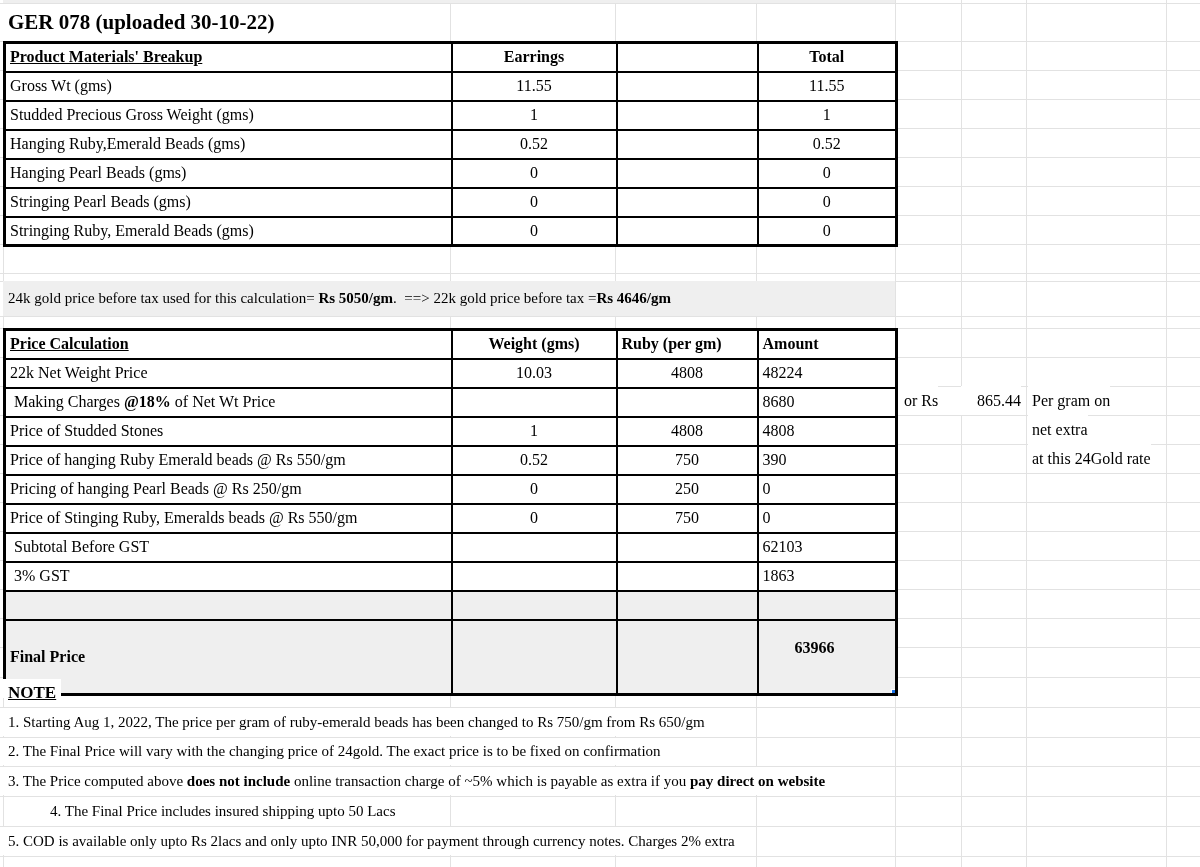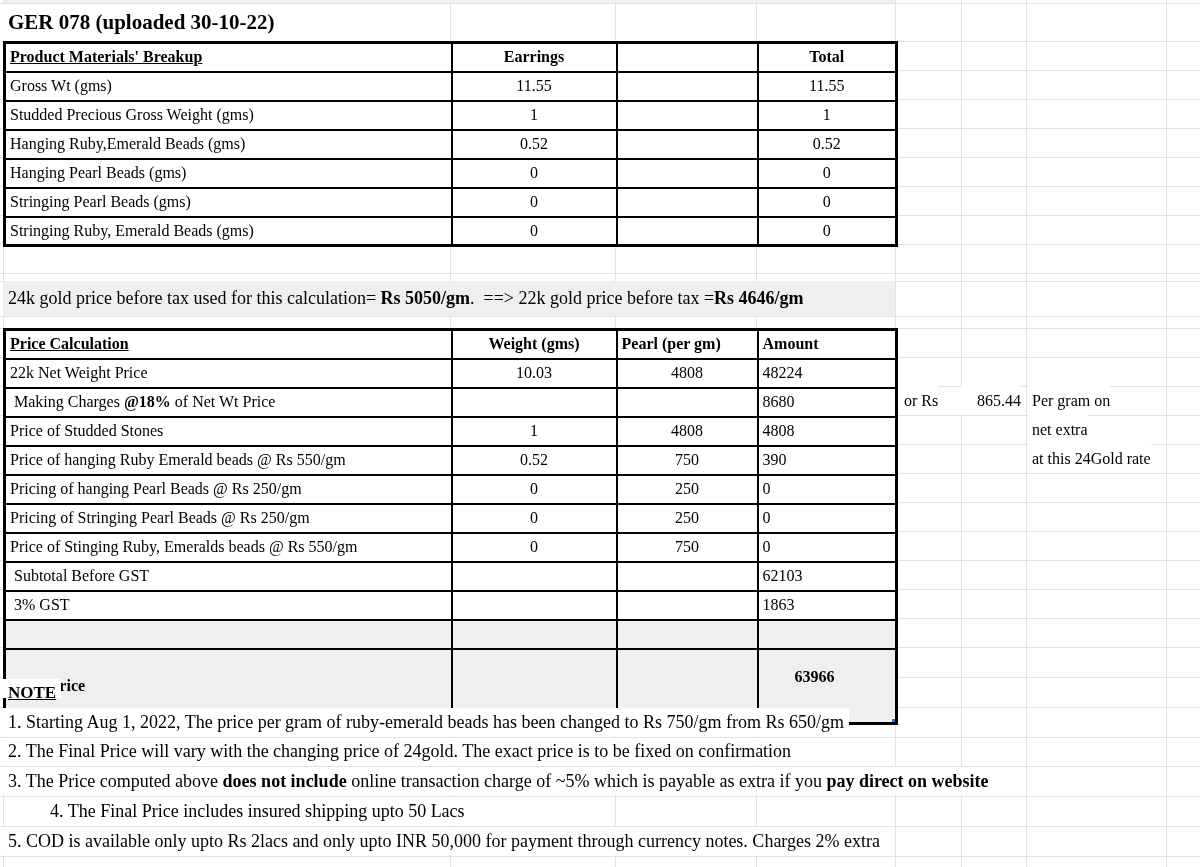--- a/index.html
+++ b/index.html
@@ -19,21 +19,21 @@
     border:2px solid var(--tborder,#000);height:29px;box-sizing:border-box;
     font-size:16px;padding:0 4px;white-space:pre;overflow:hidden;vertical-align:middle;
   }
   .b{font-weight:bold;}
   .u{text-decoration:underline;}
   .c{text-align:center;}
   .r{text-align:left;}
   tr.grayrow td{background:var(--gray,#efefef);}
   
   .floatcell{
-    position:absolute;background:#fff;white-space:pre;font-size:18px;
+    position:absolute;background:#fff;white-space:pre;font-size:15px;
     padding:0 5px;display:inline-block;
   }
   .sidecell{position:absolute;font-size:16px;white-space:pre;line-height:29px;height:29px;background:#fff;}
   .title-text{font-size:21px;font-weight:bold;}
   .note-heading{font-size:17px;font-weight:bold;text-decoration:underline;}
   
   .sel{
     position:absolute;left:-2px;top:-2px;right:-2px;bottom:-2px;
     border:2px solid var(--sel,#1a73e8);pointer-events:none;
   }
@@ -154,21 +154,21 @@
     <colgroup>
         <col style="width:447px">
         <col style="width:165px">
         <col style="width:141px">
         <col style="width:139px">
       </colgroup>
     <tbody>
         <tr>
       <td class="b u">Price Calculation</td>
       <td class="b c">Weight (gms)</td>
-      <td class="b">Pearl (per gm)</td>
+      <td class="b">Ruby (per gm)</td>
       <td class="b">Amount</td>
     </tr>
     <tr>
       <td>22k Net Weight Price</td>
       <td class="c">10.03</td>
       <td class="c">4808</td>
       <td class="r">48224</td>
     </tr>
     <tr>
       <td><span> Making Charges </span><span style="font-weight: bold;">@18%</span><span> of Net Wt Price</span></td>
@@ -183,26 +183,20 @@
       <td class="r">4808</td>
     </tr>
     <tr>
       <td>Price of hanging Ruby Emerald beads @ Rs 550/gm</td>
       <td class="c">0.52</td>
       <td class="c">750</td>
       <td class="r">390</td>
     </tr>
     <tr>
       <td>Pricing of hanging Pearl Beads @ Rs 250/gm</td>
-      <td class="c">0</td>
-      <td class="c">250</td>
-      <td class="r">0</td>
-    </tr>
-    <tr>
-      <td>Pricing of Stringing Pearl Beads @ Rs 250/gm</td>
       <td class="c">0</td>
       <td class="c">250</td>
       <td class="r">0</td>
     </tr>
     <tr>
       <td>Price of Stinging Ruby, Emeralds beads @ Rs 550/gm</td>
       <td class="c">0</td>
       <td class="c">750</td>
       <td class="r">0</td>
     </tr>

